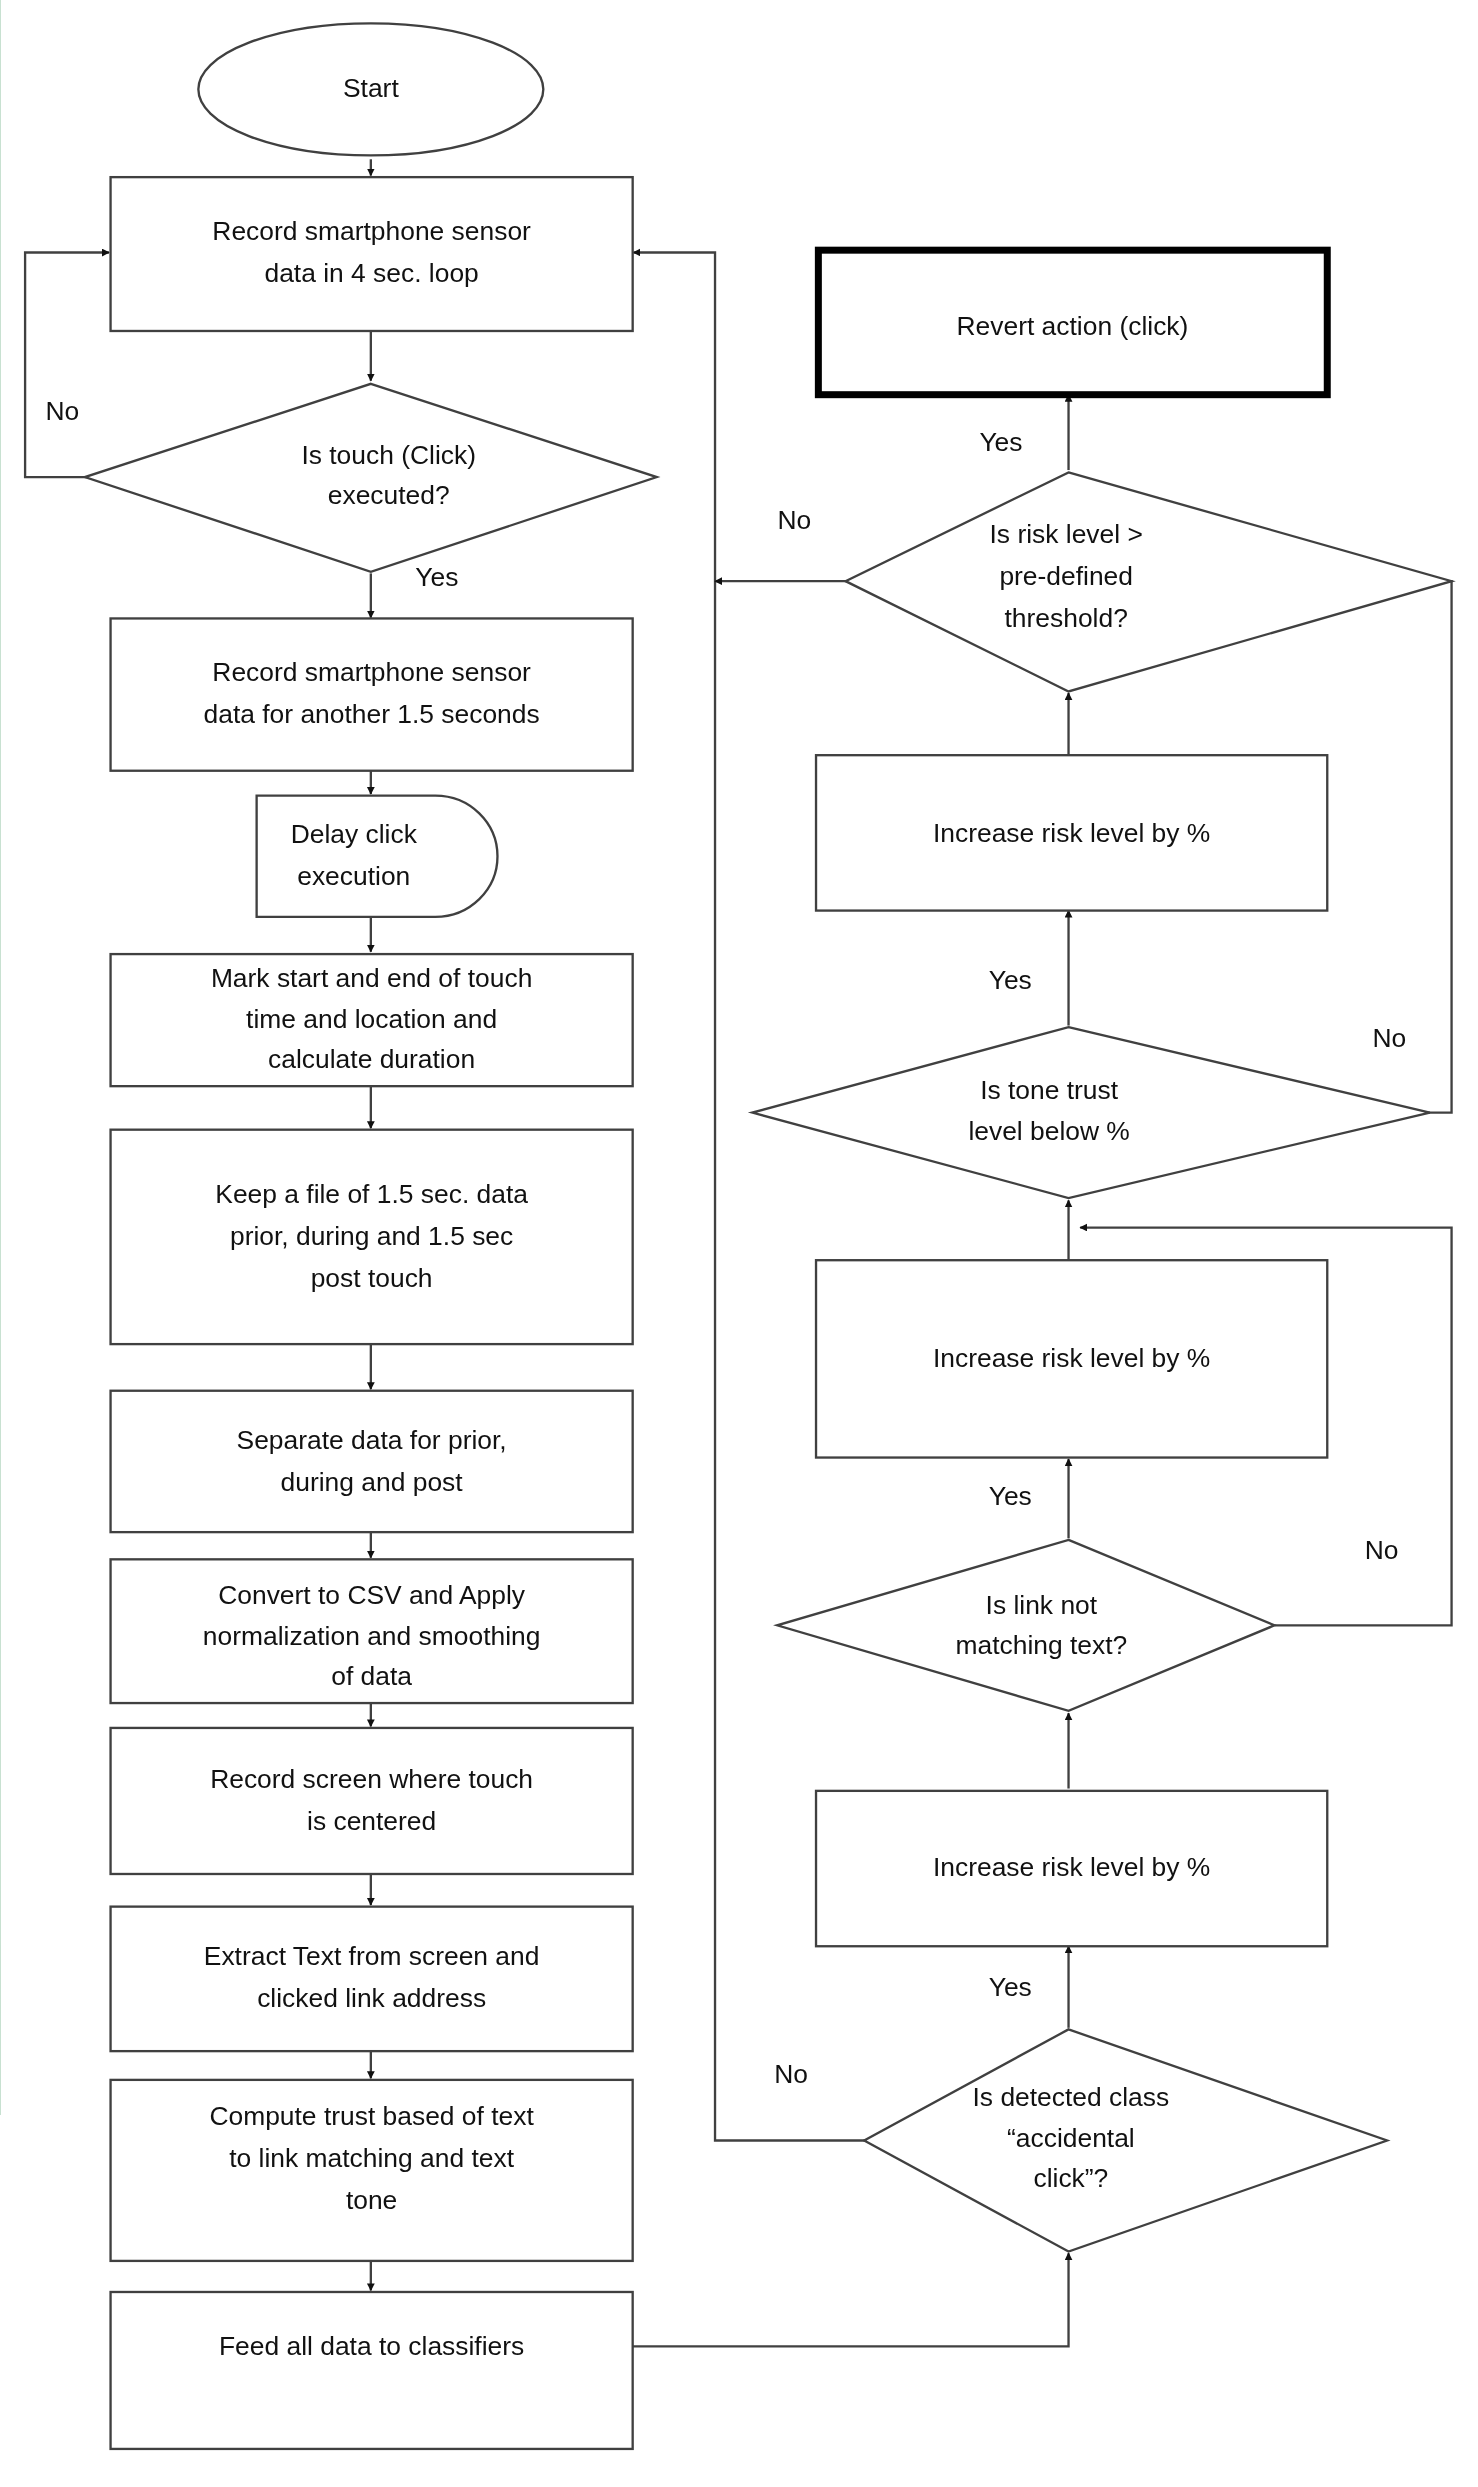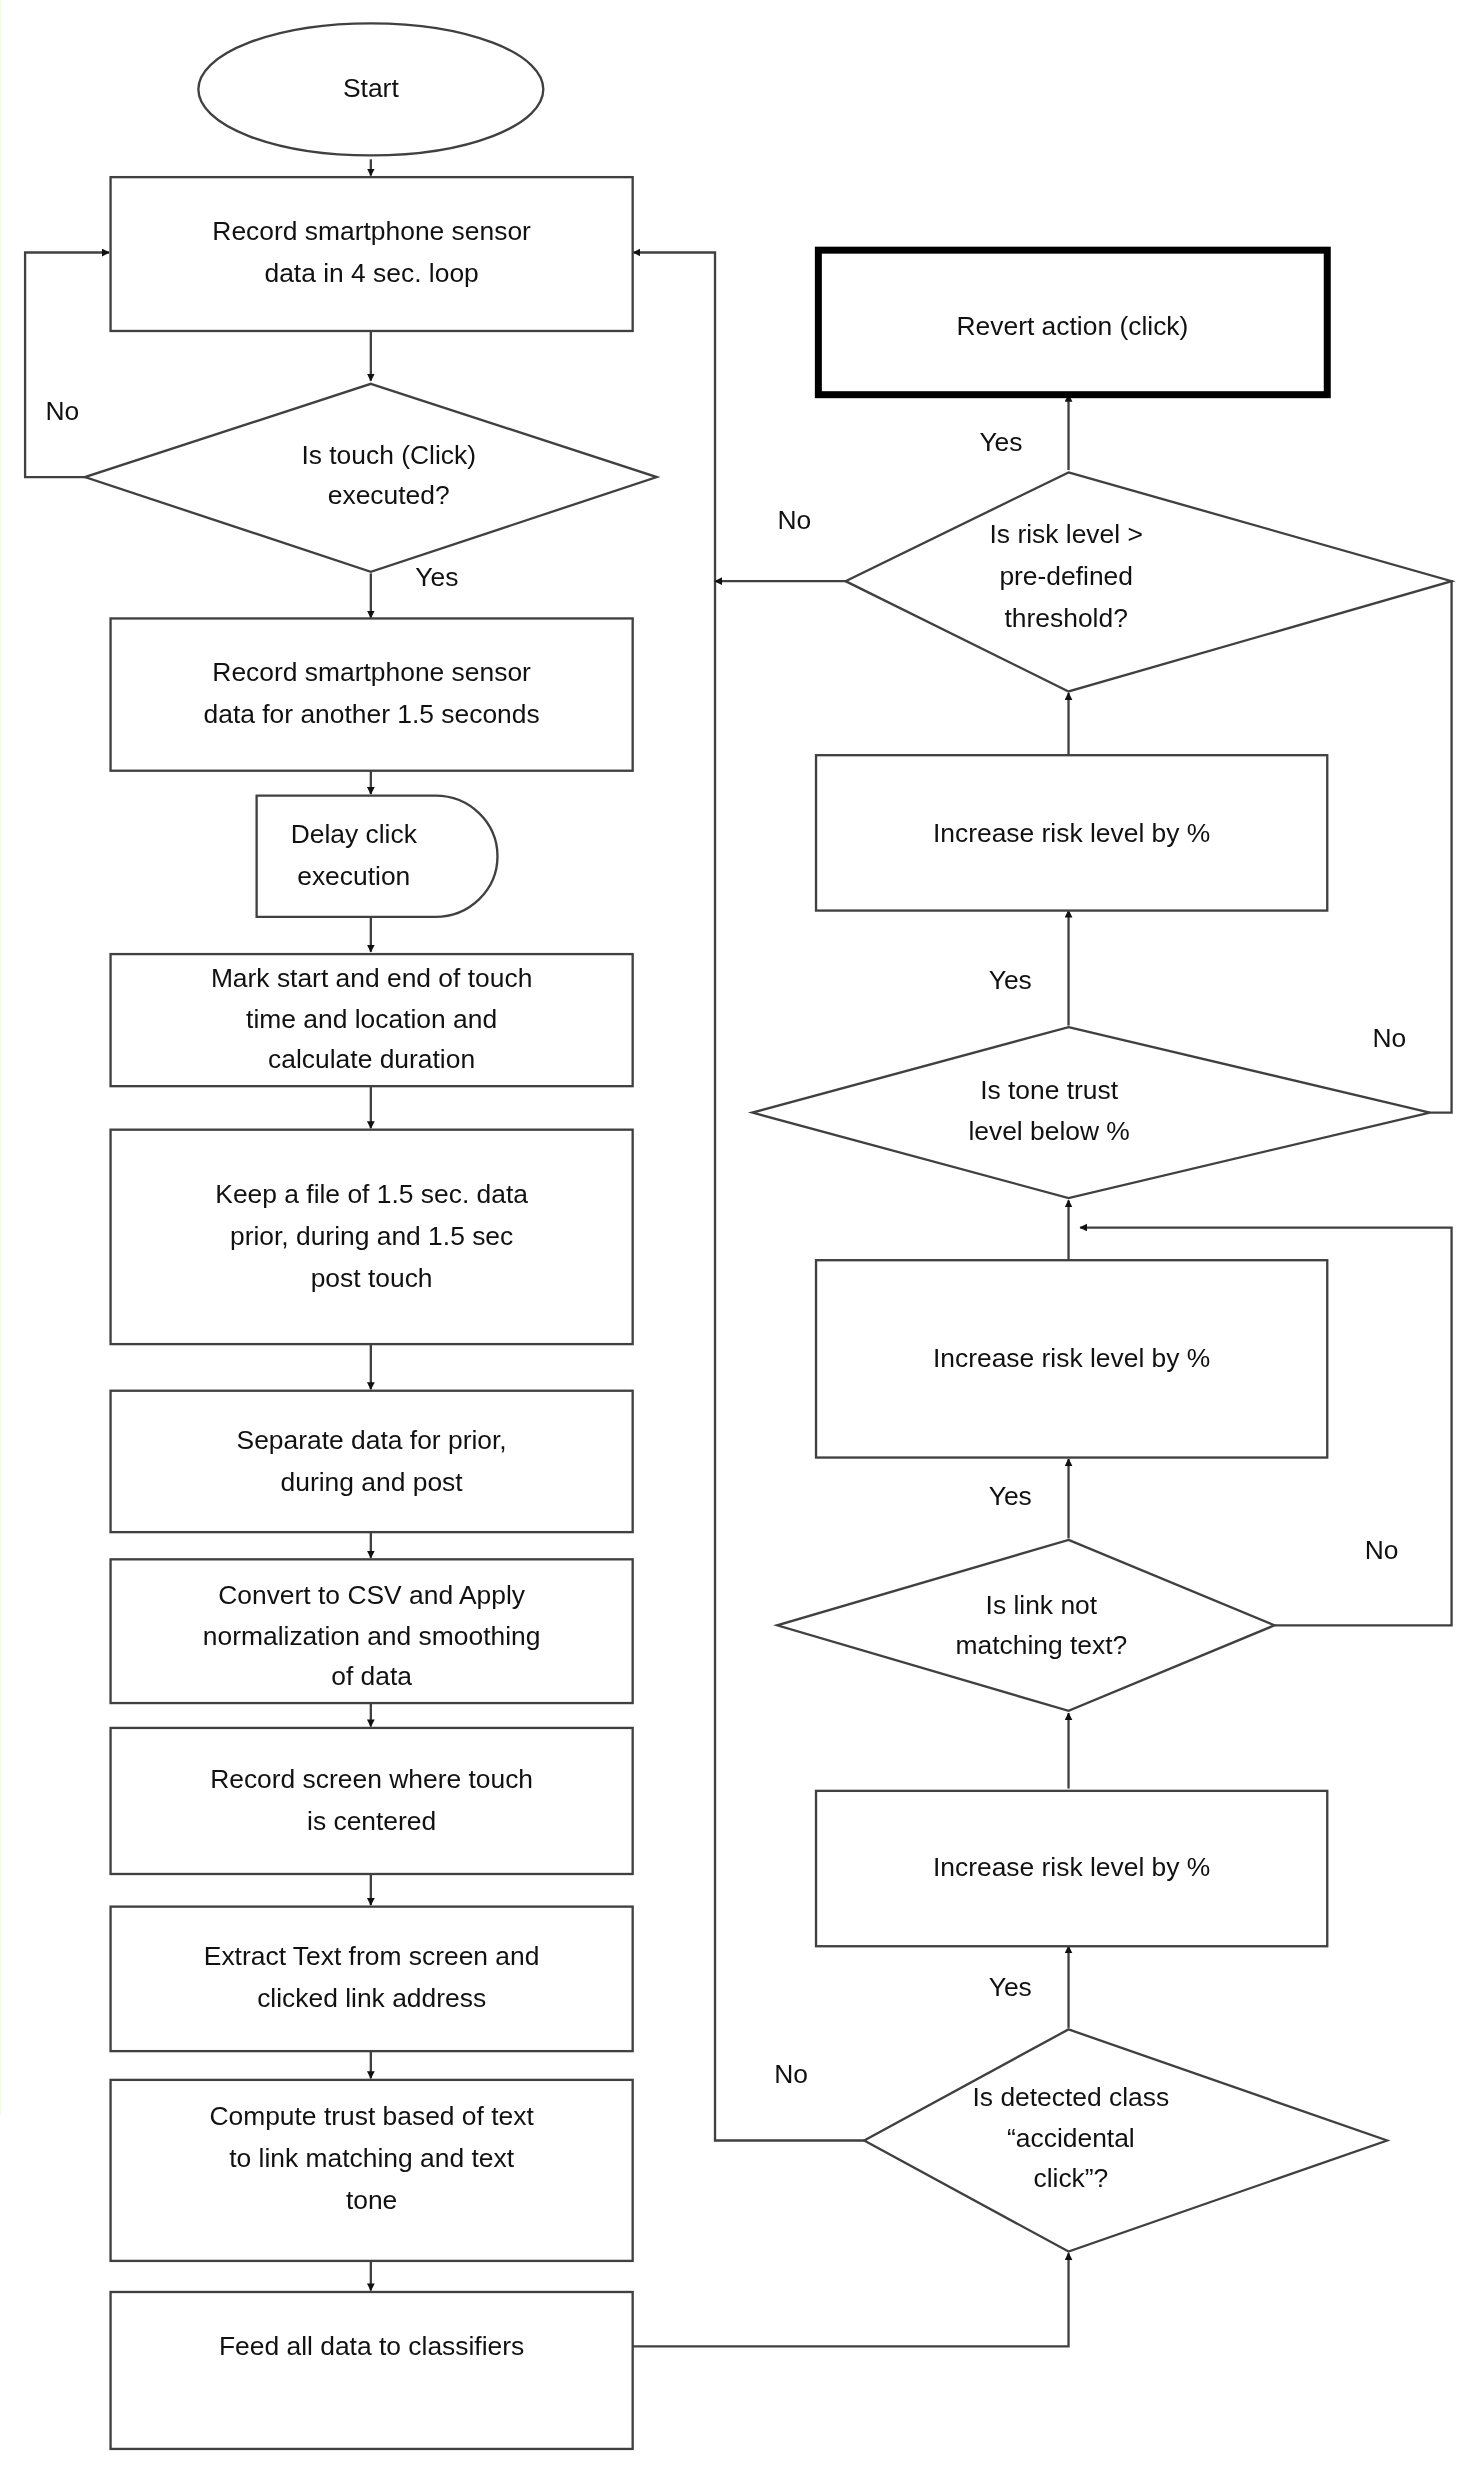--- a/index.html
+++ b/index.html
@@ -1,17 +1,17 @@
 <!DOCTYPE html>
 <html style="font-size:12.4px"><head>
 <meta charset="utf-8">
 <style>
   html,body{margin:0;padding:0;background:#ffffff;}
   body{width:1479px;height:2487px;font-family:"Liberation Sans",sans-serif;}
-  #flow-root{position:relative;width:1479px;height:2115px;background:#bef264;text-decoration:underline;}
+  #flow-root{position:relative;width:1479px;height:2115px;background:#15803d;text-decoration:underline;}
   svg{display:block;}
   .shape-stroke{fill:#ffffff;stroke:#404040;stroke-width:3;}
   .shape-stroke-bold{fill:#ffffff;stroke:#000000;stroke-width:9;}
   .conn{stroke:#404040;stroke-width:3;fill:none;}
   .node-text{font-family:"Liberation Sans",sans-serif;font-size:34px;fill:#111111;text-anchor:middle;dominant-baseline:middle;}
   .edge-label{font-family:"Liberation Sans",sans-serif;font-size:34px;fill:#111111;text-anchor:middle;dominant-baseline:middle;}
 </style>
 </head>
 <body>
 

